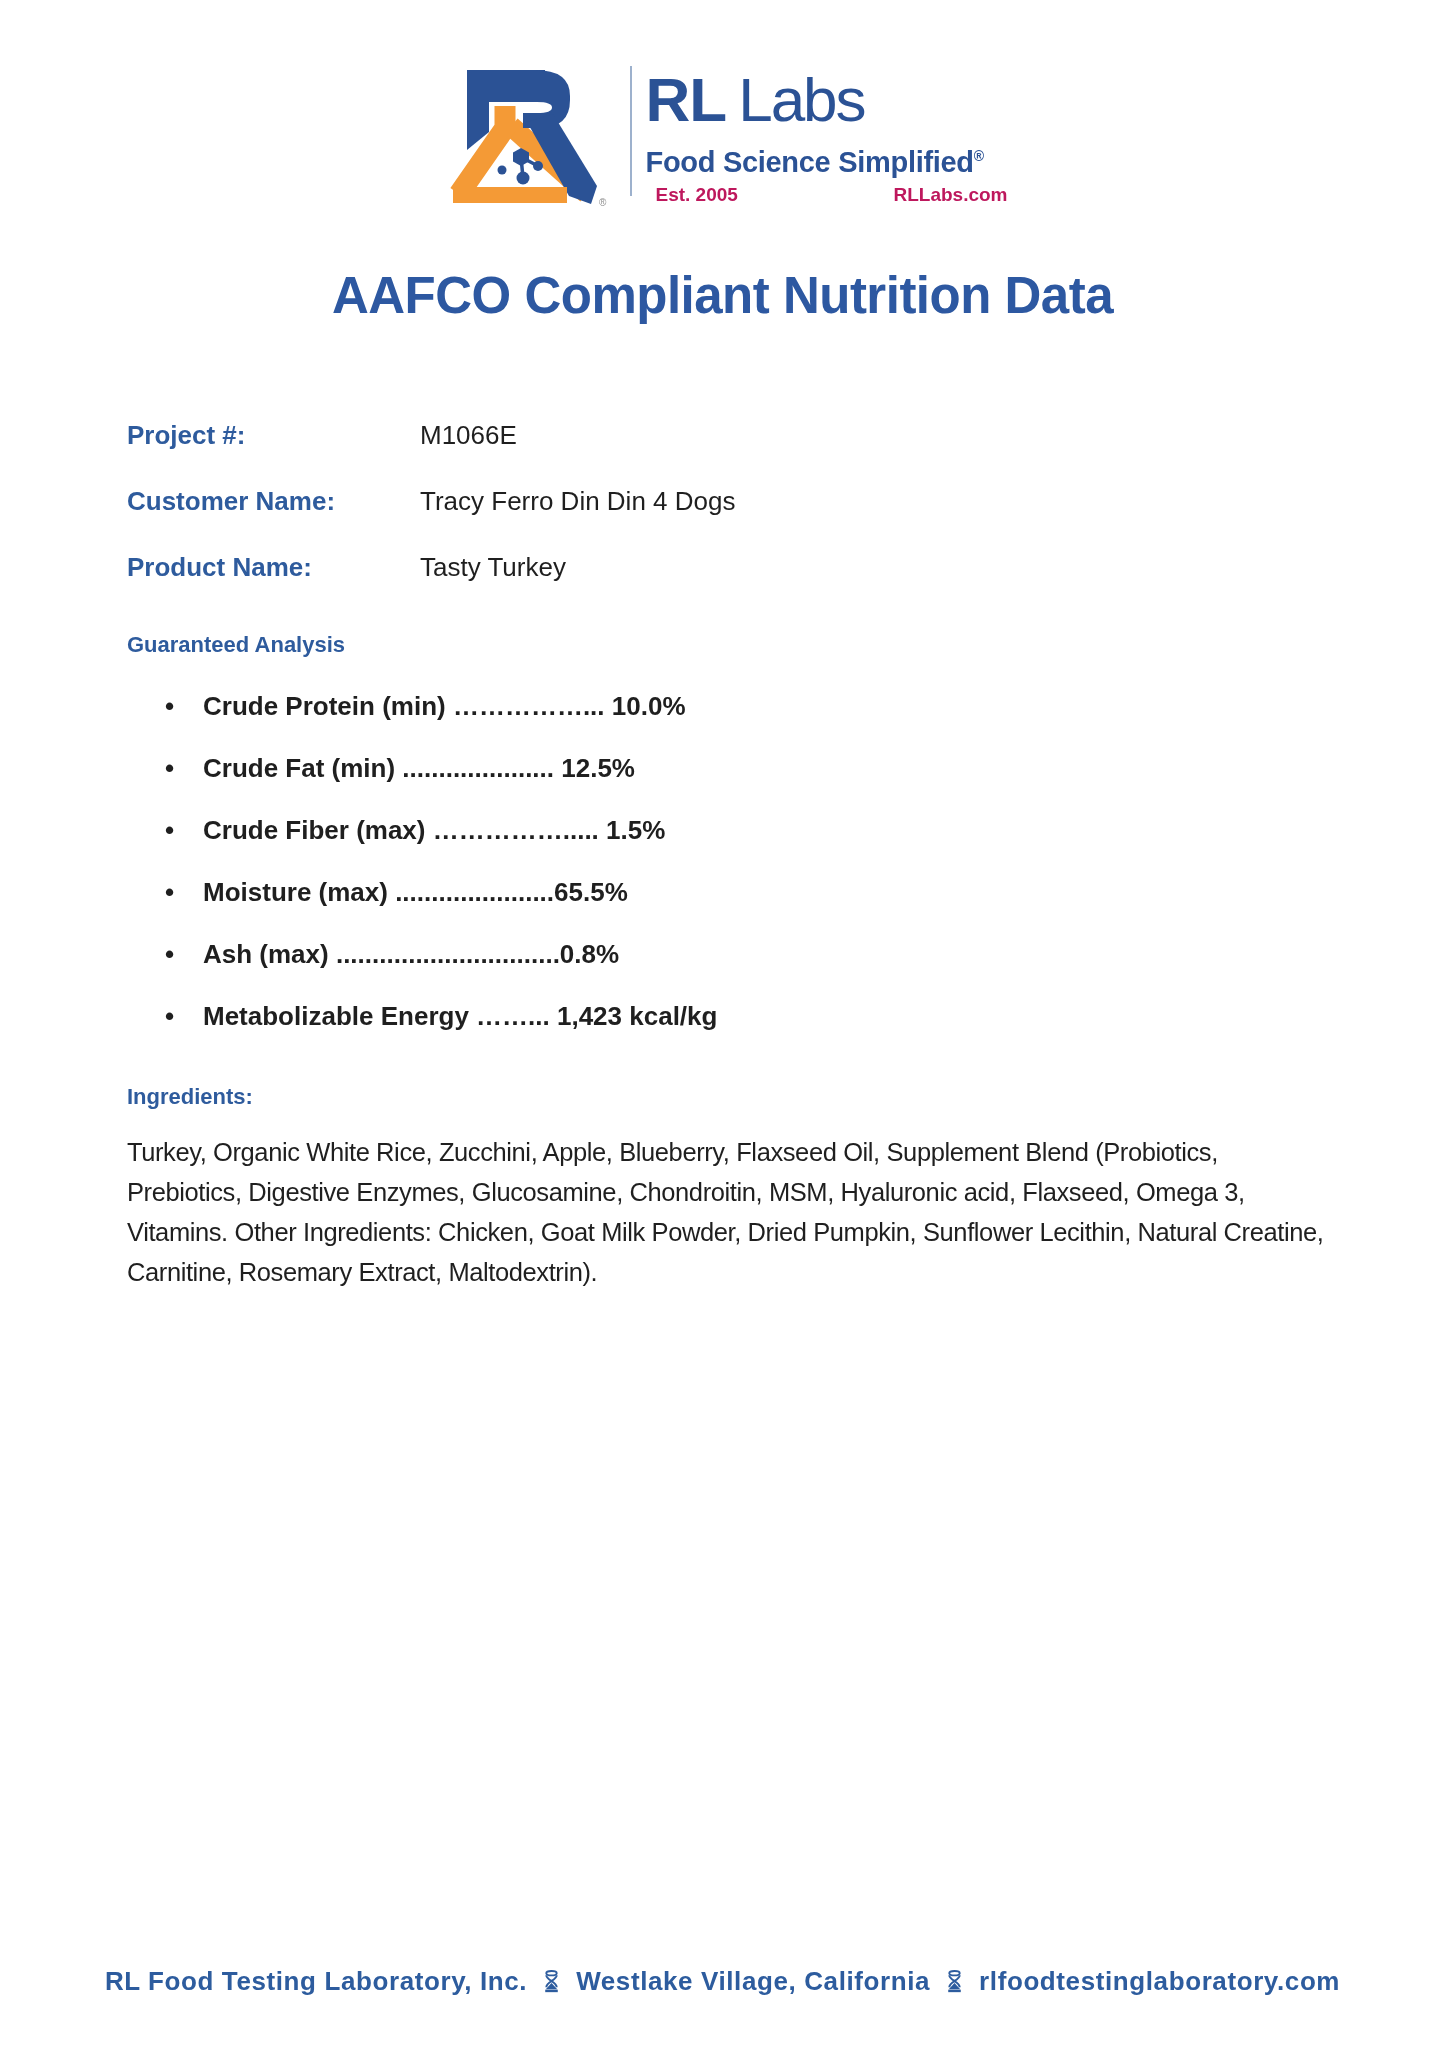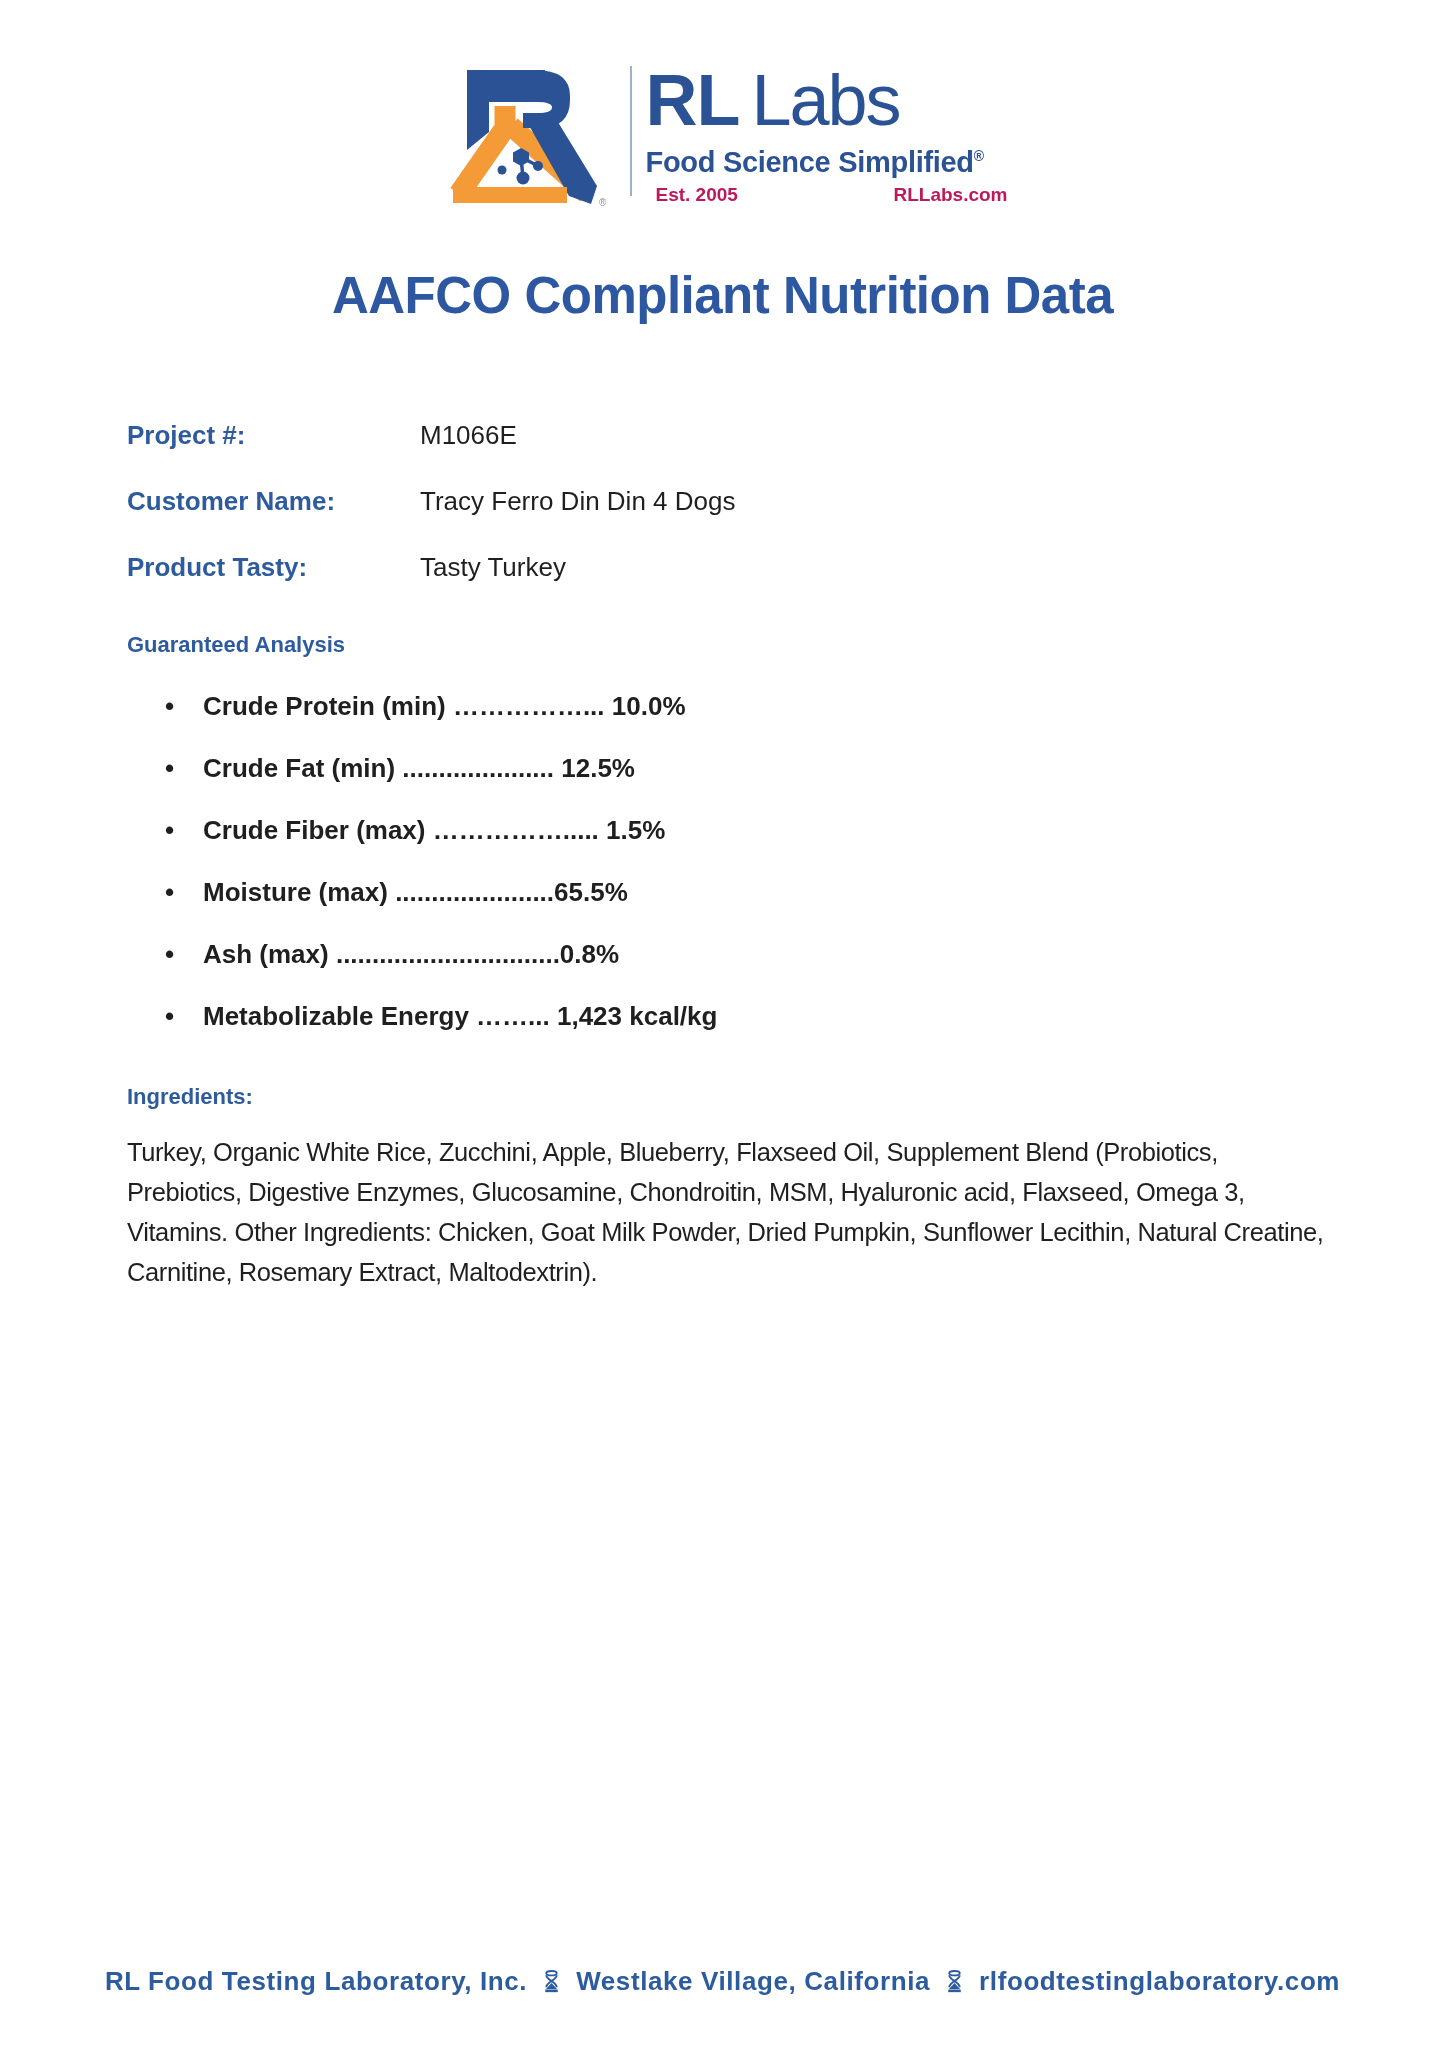--- a/index.html
+++ b/index.html
@@ -13,21 +13,21 @@
   .logo-header {
     display:flex; justify-content:center; align-items:flex-start;
     padding-top:56px;
   }
   .logo-mark { width:182px; height:160px; flex:0 0 auto; }
   .logo-divider {
     width:2px; height:130px; background:#9db1cd; margin:10px 14px 0 10px;
   }
   .logo-text { width:362px; padding-top:0; }
   .brand {
-    font-size:72px; line-height:88px; font-weight:800; color:#2b5295;
+    font-size:62px; line-height:88px; font-weight:800; color:#2b5295;
     letter-spacing:-1px; white-space:nowrap;
   }
   .brand .labs { font-weight:400; margin-left:12px; letter-spacing:-2px; }
   .tagline {
     margin-top:2px; font-size:29px; font-weight:700; color:#2b5295;
     letter-spacing:-0.3px; white-space:nowrap;
   }
   .tagline sup { font-size:14px; vertical-align:super; }
   .est-row {
     margin-top:5px; display:flex; justify-content:space-between;
@@ -120,21 +120,21 @@
   <section class="info-section">
     <div class="info-row">
       <span class="info-label">Project #:</span>
       <span class="info-value">M1066E</span>
     </div>
     <div class="info-row">
       <span class="info-label">Customer Name:</span>
       <span class="info-value">Tracy Ferro Din Din 4 Dogs</span>
     </div>
     <div class="info-row">
-      <span class="info-label">Product Tasty:</span>
+      <span class="info-label">Product Name:</span>
       <span class="info-value">Tasty Turkey</span>
     </div>
   </section>
 
   <h2 class="ga-heading">Guaranteed Analysis</h2>
   <ul class="ga-list">
     <li class="ga-item">
         <span class="ga-bullet">•</span>
         <span>Crude Protein (min) ……………... 10.0%</span>
       </li>

